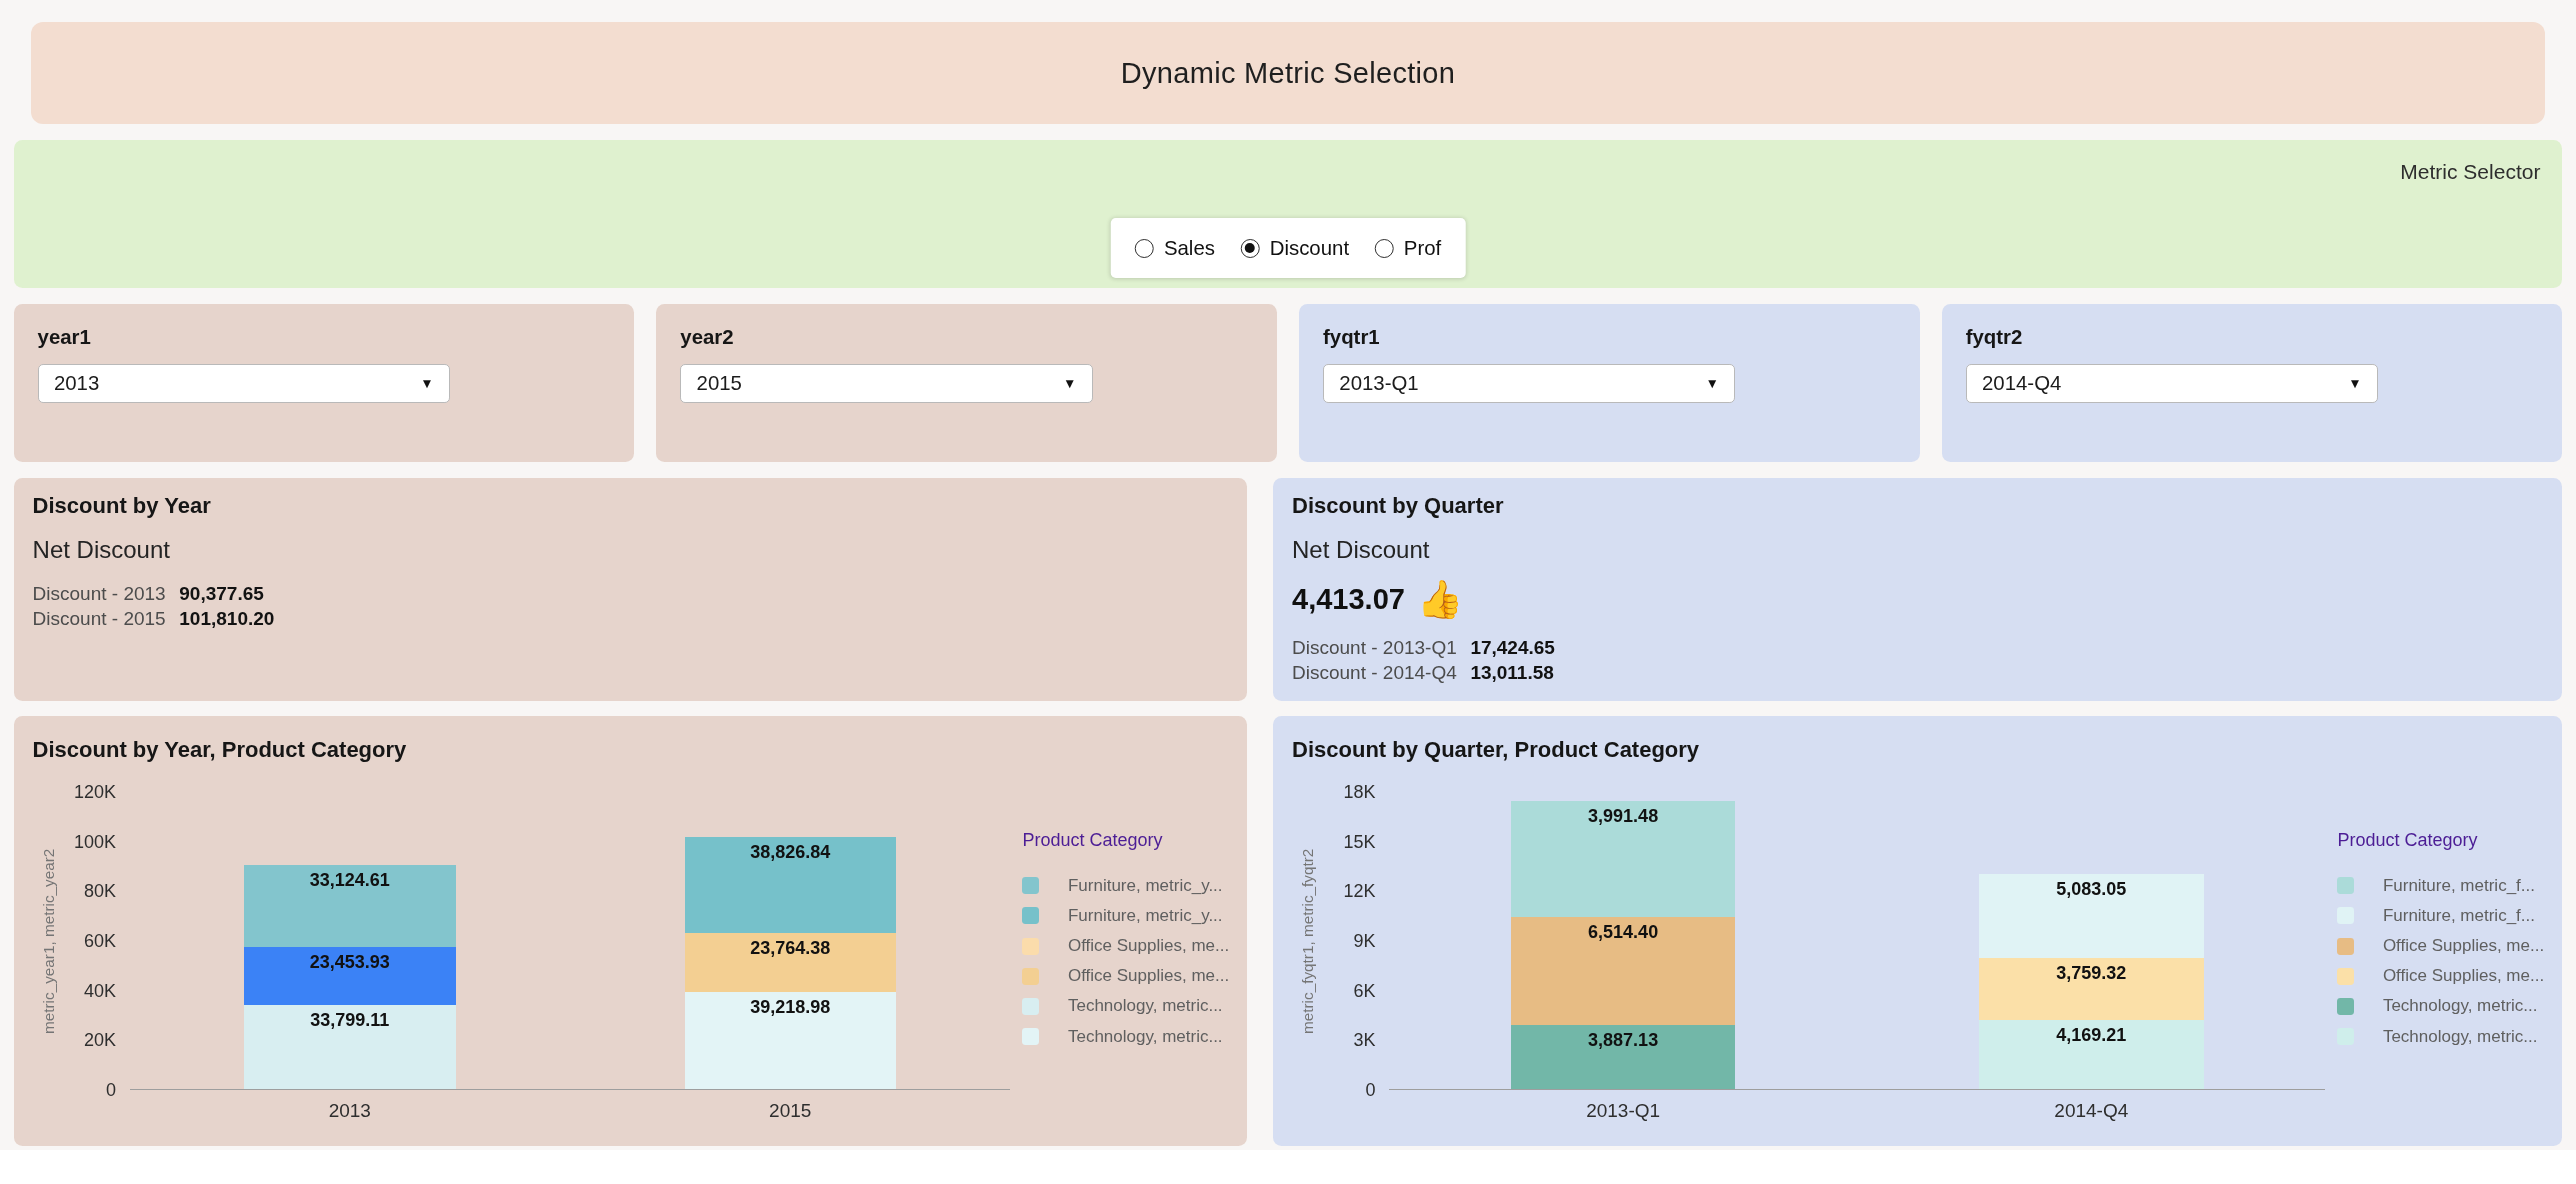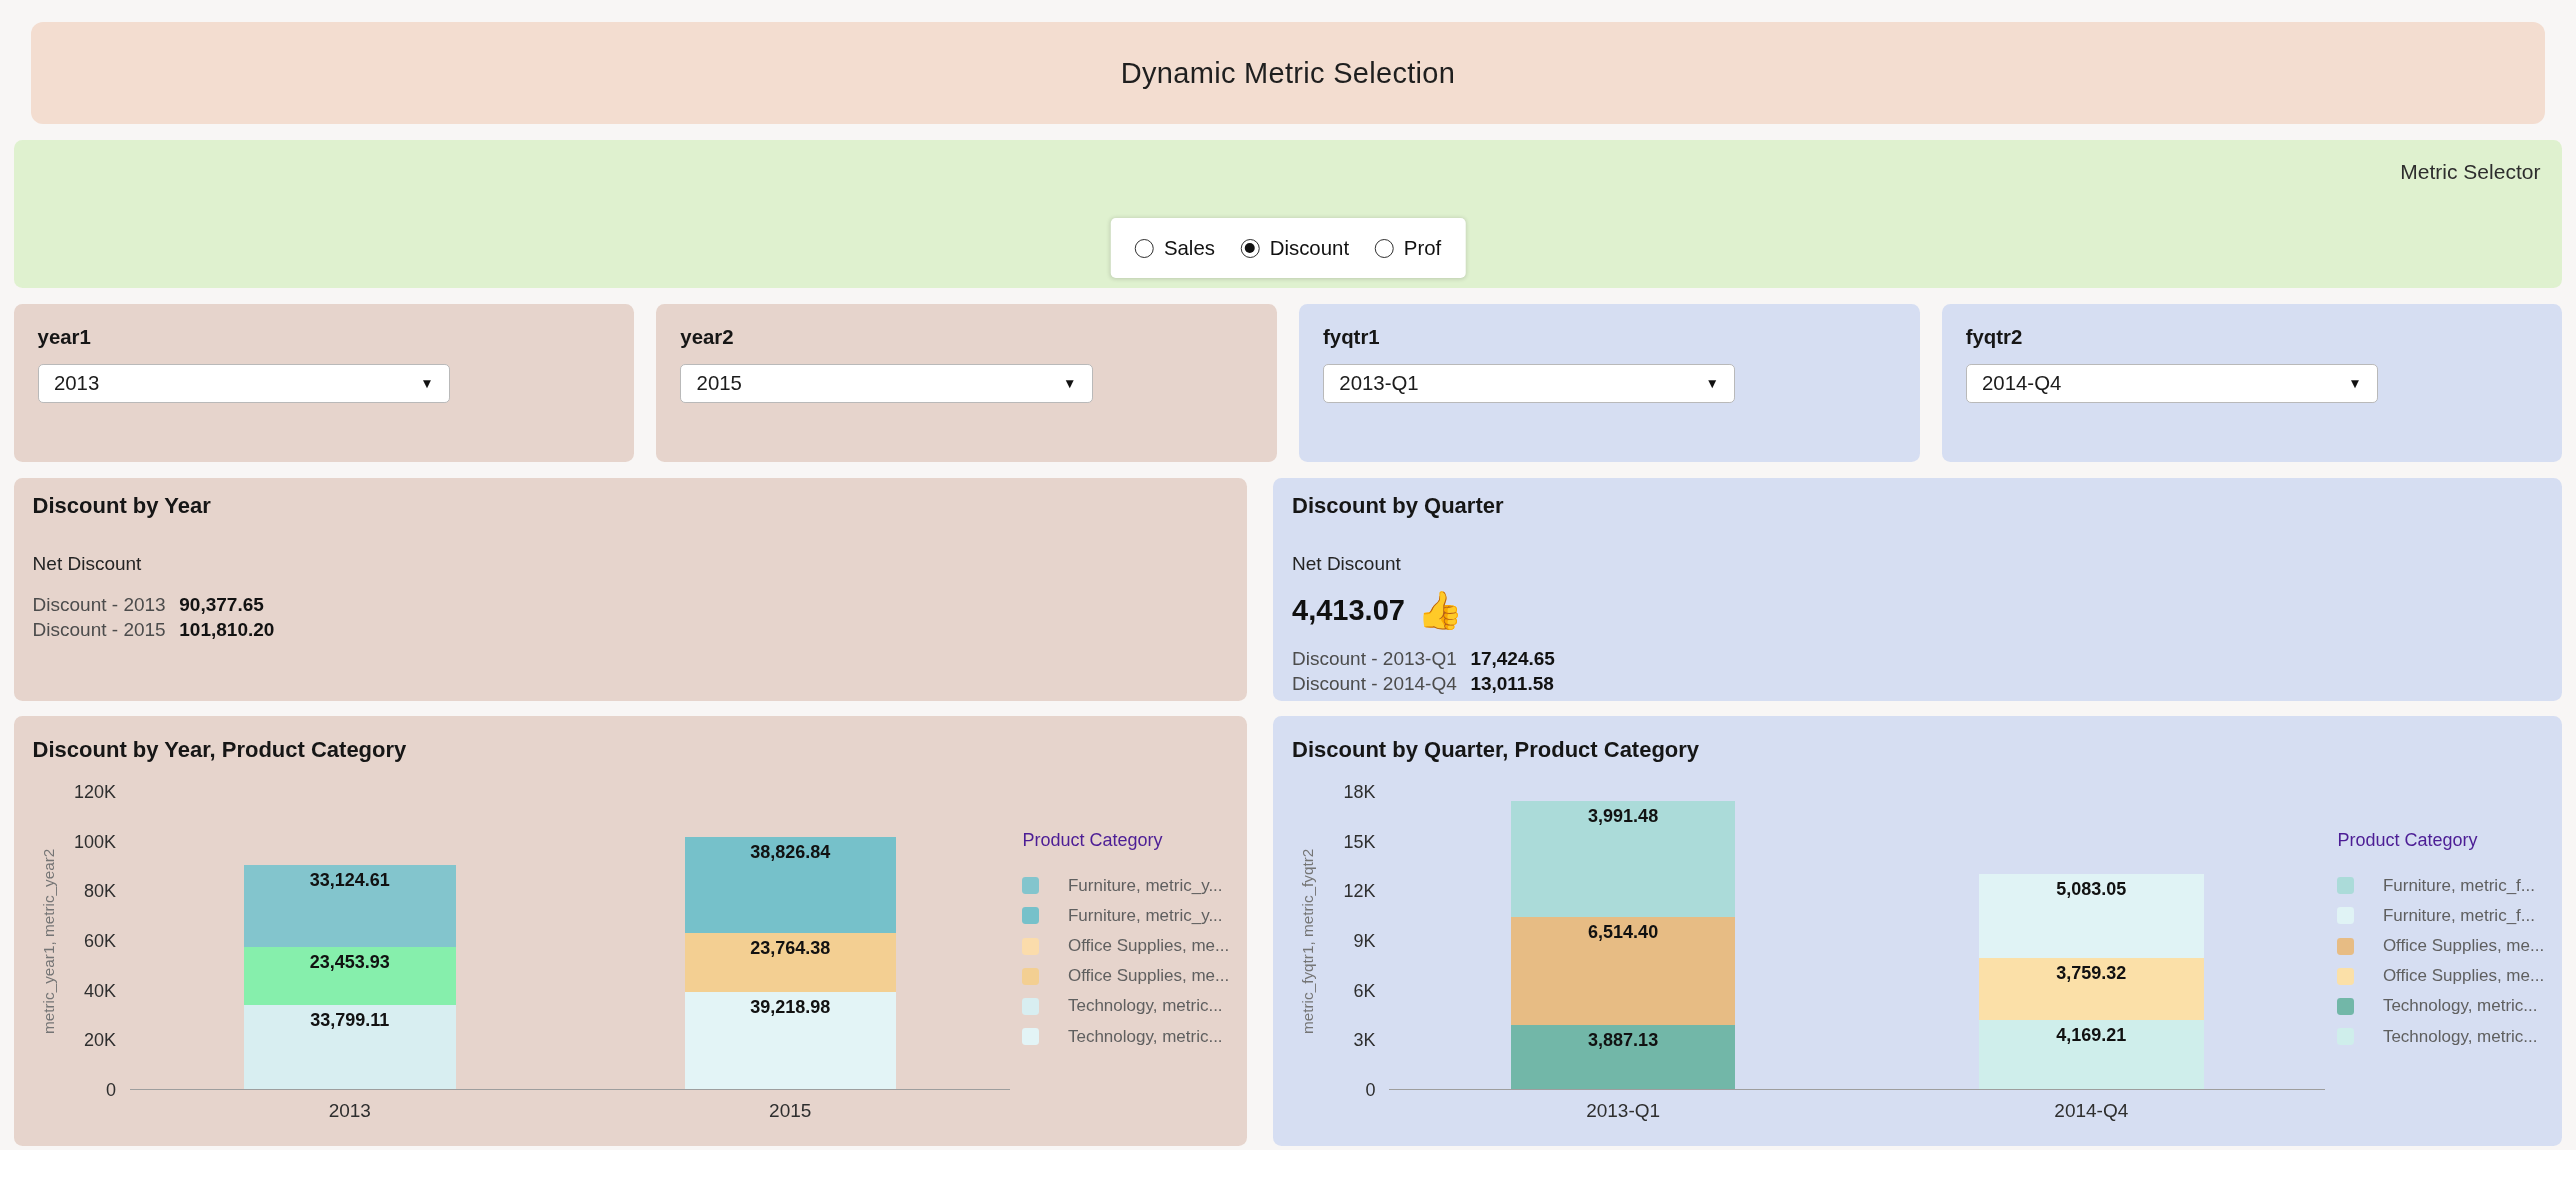--- a/index.html
+++ b/index.html
@@ -57,21 +57,21 @@
     height: 39px; width: 72%; min-width: 375px;
     display: flex; align-items: center; justify-content: space-between;
     padding: 0 15.3px; font-size: 20.4px; color: #1c1c1c; cursor: pointer;
   }
   .select .arr { font-size: 13.6px; color: #111; }
 
   
   .kpis { display: grid; grid-template-columns: 1fr 1.045fr; gap: 25.6px; margin-bottom: 15.3px; }
   .kpi { height: 223px; border-radius: 8.5px; padding: 15.3px 19px; }
   .kpi-title { font-size: 22px; font-weight: 700; color: #161616; }
-  .kpi-sub { font-size: 19px; color: #242424; margin-top: 34px; }
+  .kpi-sub { font-size: 24px; color: #242424; margin-top: 17px; }
   .kpi-val { font-size: 29px; font-weight: 700; color: #101010; margin-top: 17px; display: flex; align-items: center; gap: 12px; }
   .kpi-val .emoji { font-size: 37px; line-height: 1; }
   .kpi-rows { margin-top: 17px; }
   .kpi-row { display: flex; gap: 13.6px; font-size: 19px; line-height: 25px; }
   .kpi-row .lab { color: #4c4c4c; }
   .kpi-row .val { color: #121212; font-weight: 600; }
 
   
   .charts { display: grid; grid-template-columns: 1fr 1.045fr; gap: 25.6px; }
   .chart { height: 430px; border-radius: 8.5px; padding: 20.4px 19px 0; }
@@ -216,21 +216,21 @@
             <div class="y-tick" style="top: 248px;">20K</div>
             <div class="y-tick" style="top: 298px;">0</div>
           </div>
           <div class="plot-col">
             <div class="plot">
               <div class="bar-slot">
                 <div class="bar">
                   <div class="segment" style="height: 84px; background: rgb(216, 238, 241);">
                     <div class="seg-label">33,799.11</div>
                   </div>
-                  <div class="segment" style="height: 58px; background: #86efac; text-decoration: underline;">
+                  <div class="segment" style="height: 58px; background: #3b82f6; text-decoration: underline;">
                     <div class="seg-label">23,453.93</div>
                   </div>
                   <div class="segment" style="height: 82px; background: rgb(131, 197, 205);">
                     <div class="seg-label">33,124.61</div>
                   </div>
                 </div>
               </div>
               <div class="bar-slot">
                 <div class="bar">
                   <div class="segment" style="height: 97px; background: rgb(227, 244, 246);">

